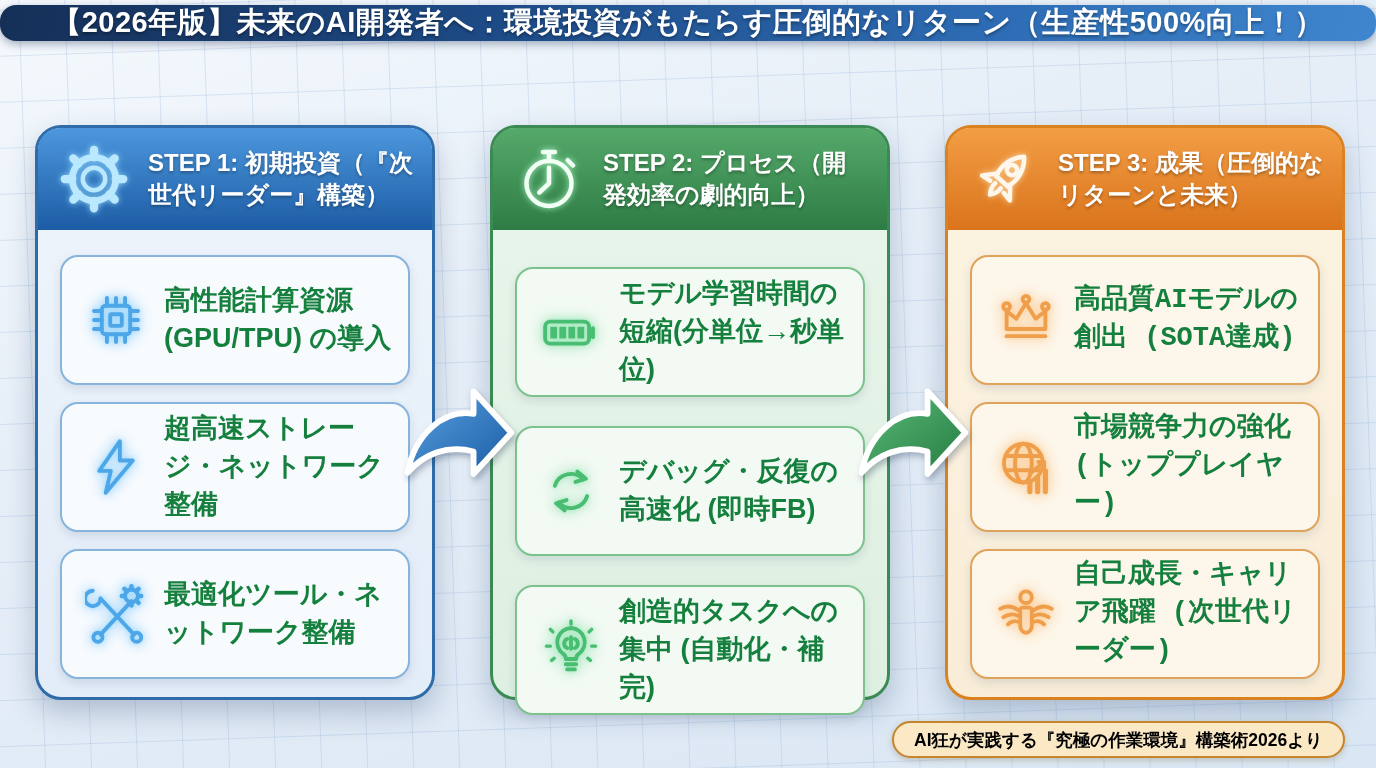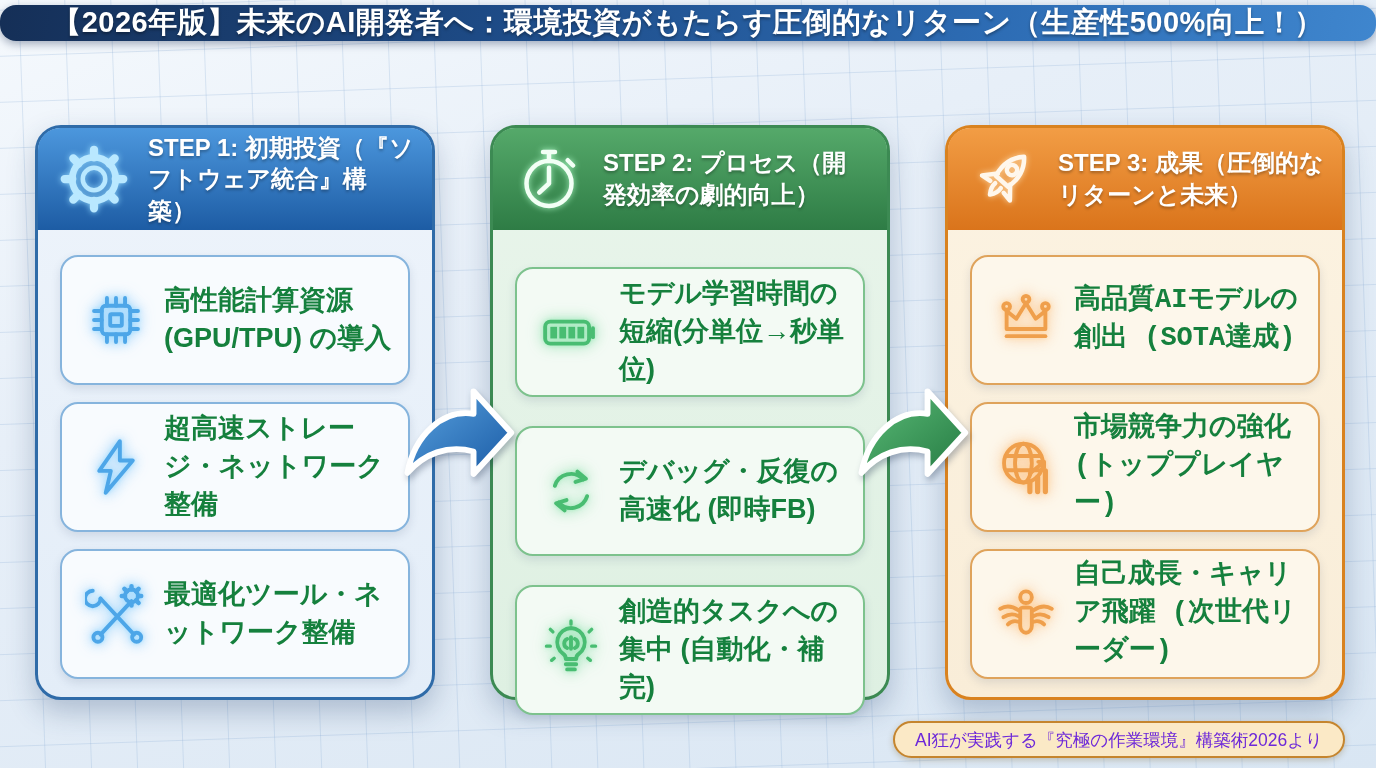--- a/index.html
+++ b/index.html
@@ -76,41 +76,41 @@
     filter:drop-shadow(2px 4px 3px rgba(20,40,70,.3)); }
   .arrow-1 { left:398px; }
   .arrow-2 { left:852px; }
   
   .footer-badge {
     position:absolute; right:31px; top:721px; height:37px;
     background:#fbe9c6; border:2.5px solid #c5852e; border-radius:999px;
     display:flex; align-items:center; padding:0 20px;
     box-shadow:0 2px 6px rgba(120,90,30,.3);
   }
-  .footer-badge span { font-size:17.5px; font-weight:400; color:#6d28d9; white-space:nowrap; }
+  .footer-badge span { font-size:17.5px; font-weight:700; color:#000000; white-space:nowrap; }
 </style>
 </head>
 <body>
 
 <div class="bg-grid"></div>
 
 <header class="title-bar">
   <h1>【2026年版】未来のAI開発者へ：環境投資がもたらす圧倒的なリターン（生産性500%向上！）</h1>
 </header>
 
 <section class="col col1">
   <div class="col-head">
     <span class="head-ic">
       <svg class="ic ic-head-blue" width="72" height="72" viewBox="0 0 48 48" stroke-width="4">
         <circle cx="24" cy="24" r="7.5"></circle>
           <circle cx="24" cy="24" r="14.5" stroke-width="4.5"></circle>
         <path stroke-width="5.5" d="M24 4.5v5M24 38.5v5M4.5 24h5M38.5 24h5M10.2 10.2l3.5 3.5M34.3 34.3l3.5 3.5M37.8 10.2l-3.5 3.5M13.7 34.3l-3.5 3.5"></path>
       </svg>
     </span>
-    <div class="col-head-title">STEP 1: 初期投資（『ソフトウェア統合』構築）</div>
+    <div class="col-head-title">STEP 1: 初期投資（『次世代リーダー』構築）</div>
   </div>
   <div class="col-body">
     <div class="card">
       <span class="card-ic">
         <svg class="ic ic-blue" width="62" height="62" viewBox="0 0 48 48">
           <rect x="13" y="13" width="22" height="22" rx="3"></rect>
           <rect x="19.5" y="19.5" width="9" height="9" rx="1"></rect>
           <path d="M17 13V7M24 13V7M31 13V7M17 35v6M24 35v6M31 35v6M13 17H7M13 24H7M13 31H7M35 17h6M35 24h6M35 31h6"></path>
         </svg>
       </span>

